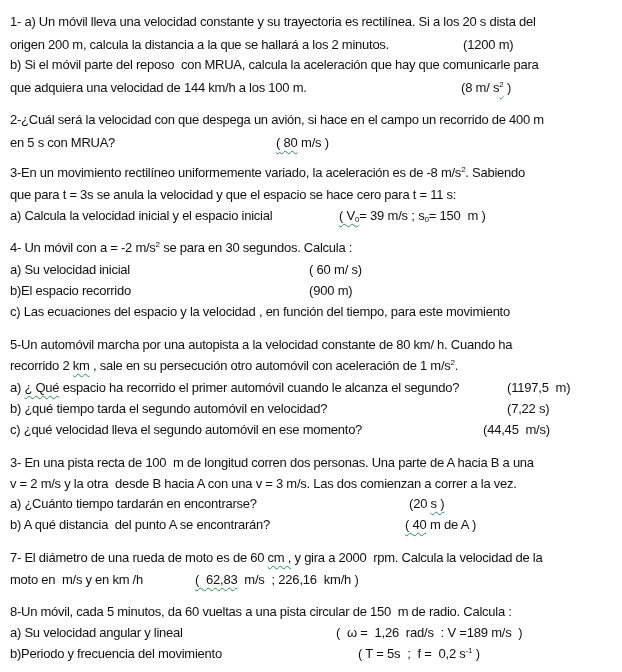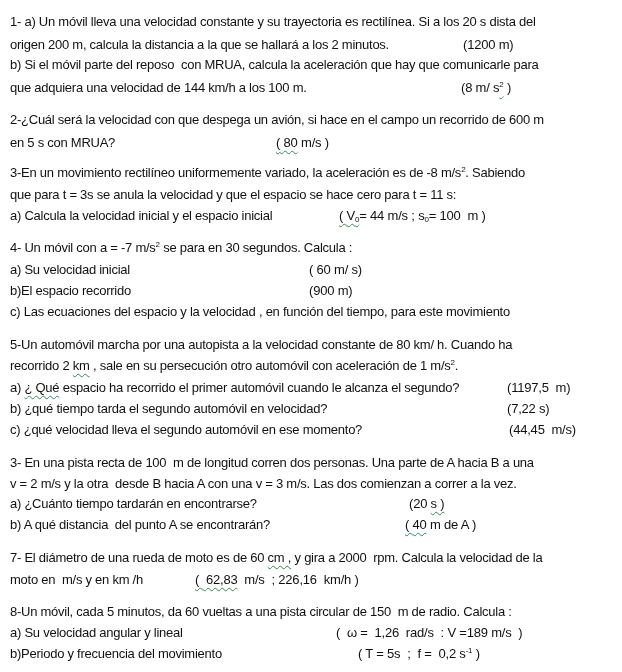--- a/index.html
+++ b/index.html
@@ -26,50 +26,50 @@
   <div>
     <div class="line" style="top:14px">1- a) Un móvil lleva una velocidad constante y su trayectoria es rectilínea. Si a los 20 s dista del</div>
     <div class="line" style="top:37px">origen 200 m, calcula la distancia a la que se hallará a los 2 minutos.</div>
     <div class="ans" style="top:37px;left:463px">(1200 m)</div>
     <div class="line" style="top:57px">b) Si el móvil parte del reposo  con MRUA, calcula la aceleración que hay que comunicarle para</div>
     <div class="line" style="top:80px">que adquiera una velocidad de 144 km/h a los 100 m.</div>
     <div class="ans" style="top:80px;left:461px"><span>(8 m/ s</span><span class="sq"><sup>2</sup></span><span> )</span></div>
   </div>
 
   <div>
-    <div class="line" style="top:112px">2-¿Cuál será la velocidad con que despega un avión, si hace en el campo un recorrido de 600 m</div>
+    <div class="line" style="top:112px">2-¿Cuál será la velocidad con que despega un avión, si hace en el campo un recorrido de 400 m</div>
     <div class="line" style="top:135px">en 5 s con MRUA?</div>
     <div class="ans" style="top:135px;left:276px"><span class="sq"><span>(</span><span> 80</span></span><span> m/s )</span></div>
   </div>
 
   <div>
     <div class="line" style="top:165px"><span>3-En un movimiento rectilíneo uniformemente variado, la aceleración es de -8 m/s</span><sup>2</sup><span>. Sabiendo</span></div>
     <div class="line" style="top:187px">que para t = 3s se anula la velocidad y que el espacio se hace cero para t = 11 s:</div>
     <div class="line" style="top:208px">a) Calcula la velocidad inicial y el espacio inicial</div>
-    <div class="ans" style="top:208px;left:339px"><span class="sq"><span>( </span><span>V</span><sub>0</sub></span><span>= 44 m/s ; s</span><sub>0</sub><span>= 100  m )</span></div>
+    <div class="ans" style="top:208px;left:339px"><span class="sq"><span>( </span><span>V</span><sub>0</sub></span><span>= 39 m/s ; s</span><sub>0</sub><span>= 150  m )</span></div>
   </div>
 
   <div>
-    <div class="line" style="top:240px"><span>4- Un móvil con a = -7 m/s</span><sup>2</sup><span> se para en 30 segundos. Calcula :</span></div>
+    <div class="line" style="top:240px"><span>4- Un móvil con a = -2 m/s</span><sup>2</sup><span> se para en 30 segundos. Calcula :</span></div>
     <div class="line" style="top:262px">a) Su velocidad inicial</div>
     <div class="ans" style="top:262px;left:309px">( 60 m/ s)</div>
     <div class="line" style="top:283px">b)El espacio recorrido</div>
     <div class="ans" style="top:283px;left:309px">(900 m)</div>
     <div class="line" style="top:304px">c) Las ecuaciones del espacio y la velocidad , en función del tiempo, para este movimiento</div>
   </div>
 
   <div>
     <div class="line" style="top:337px">5-Un automóvil marcha por una autopista a la velocidad constante de 80 km/ h. Cuando ha</div>
     <div class="line" style="top:358px"><span>recorrido 2 </span><span class="sq">km</span><span> , sale en su persecución otro automóvil con aceleración de 1 m/s</span><sup>2</sup><span>.</span></div>
     <div class="line" style="top:380px"><span>a) </span><span class="sq">¿ Qué</span><span> espacio ha recorrido el primer automóvil cuando le alcanza el segundo?</span></div>
     <div class="ans" style="top:380px;left:507px">(1197,5  m)</div>
     <div class="line" style="top:401px">b) ¿qué tiempo tarda el segundo automóvil en velocidad?</div>
     <div class="ans" style="top:401px;left:507px">(7,22 s)</div>
     <div class="line" style="top:422px">c) ¿qué velocidad lleva el segundo automóvil en ese momento?</div>
-    <div class="ans" style="top:422px;left:509px">(44,45  m/s)</div>
+    <div class="ans" style="top:422px;left:483px">(44,45  m/s)</div>
   </div>
 
   <div>
     <div class="line" style="top:455px">3- En una pista recta de 100  m de longitud corren dos personas. Una parte de A hacia B a una</div>
     <div class="line" style="top:476px">v = 2 m/s y la otra  desde B hacia A con una v = 3 m/s. Las dos comienzan a correr a la vez.</div>
     <div class="line" style="top:496px">a) ¿Cuánto tiempo tardarán en encontrarse?</div>
     <div class="ans" style="top:496px;left:409px"><span>(20 </span><span class="sq">s )</span></div>
     <div class="line" style="top:517px">b) A qué distancia  del punto A se encontrarán?</div>
     <div class="ans" style="top:517px;left:405px"><span class="sq"><span>( </span><span>40</span></span><span> m de A )</span></div>
   </div>

